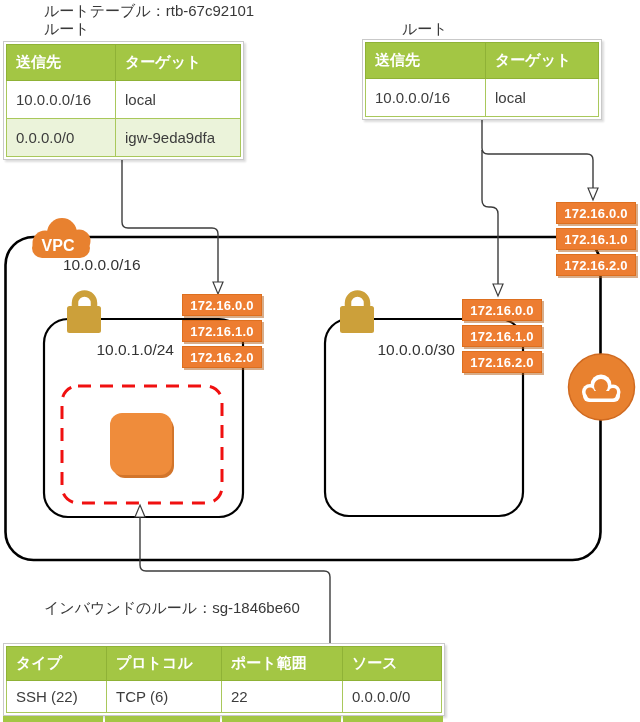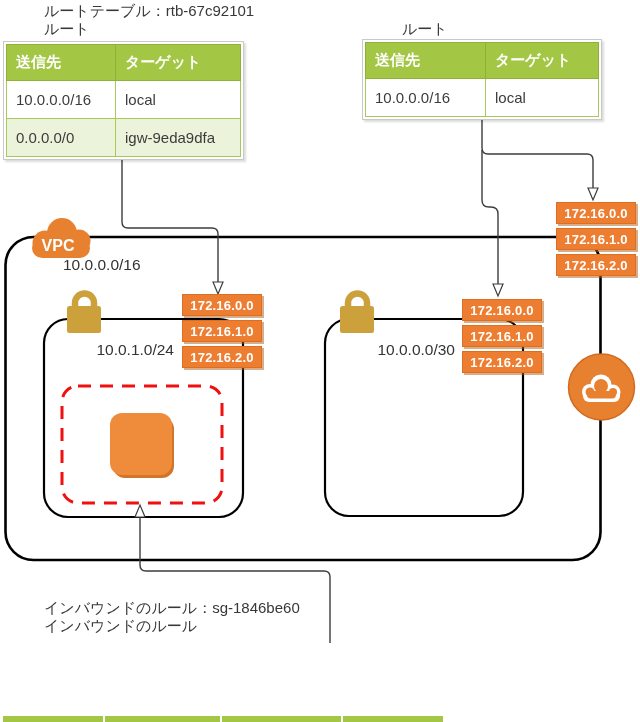--- a/index.html
+++ b/index.html
@@ -84,21 +84,20 @@
       <circle cx="601" cy="386" r="7" fill="#E8812F"></circle>
       <circle cx="613" cy="392" r="4" fill="#E8812F"></circle>
       <rect x="587" y="391" width="29" height="7.5" rx="3.7" fill="#E8812F"></rect>
     </g>
   </svg>
 
   <div class="title" style="left:5px;top:2px">ルートテーブル：rtb-67c92101</div>
   <div class="title" style="left:5px;top:20px">ルート</div>
   <div class="title" style="left:363px;top:20px">ルート</div>
   <div class="title" style="left:5px;top:599px">インバウンドのルール：sg-1846be60</div>
-  <div class="title" style="left:5px;top:617px">インバウンドのルール</div>
 
   <div class="tbl-wrap" style="left:3px;top:41px">
     <table style="width:235px">
       <colgroup>
           <col style="width:109px">
           <col>
         </colgroup>
       <thead>
         <tr>
           <th>送信先</th>
@@ -132,20 +131,46 @@
       </thead>
       <tbody>
         <tr>
           <td>10.0.0.0/16</td>
           <td>local</td>
         </tr>
       </tbody>
     </table>
   </div>
 
+  <div class="tbl-wrap" style="left:3px;top:643px">
+    <table class="t3" style="width:436px">
+      <colgroup>
+          <col style="width:100px">
+          <col style="width:115px">
+          <col style="width:121px">
+          <col>
+        </colgroup>
+      <thead>
+        <tr>
+          <th>タイプ</th>
+          <th>プロトコル</th>
+          <th>ポート範囲</th>
+          <th>ソース</th>
+        </tr>
+      </thead>
+      <tbody>
+        <tr>
+          <td>SSH (22)</td>
+          <td>TCP (6)</td>
+          <td>22</td>
+          <td>0.0.0.0/0</td>
+        </tr>
+      </tbody>
+    </table>
+  </div>
 
   <div class="bottom-strip">
     <div class="bcell" style="width:100px"></div>
     <div class="bcell" style="width:115px"></div>
     <div class="bcell" style="width:119px"></div>
     <div class="bcell" style="flex:1"></div>
   </div>
 
   <div class="cidr" style="left:63px;top:256px">10.0.0.0/16</div>
   <div class="cidr centered" style="left:74px;top:341px;width:100px">10.0.1.0/24</div>

